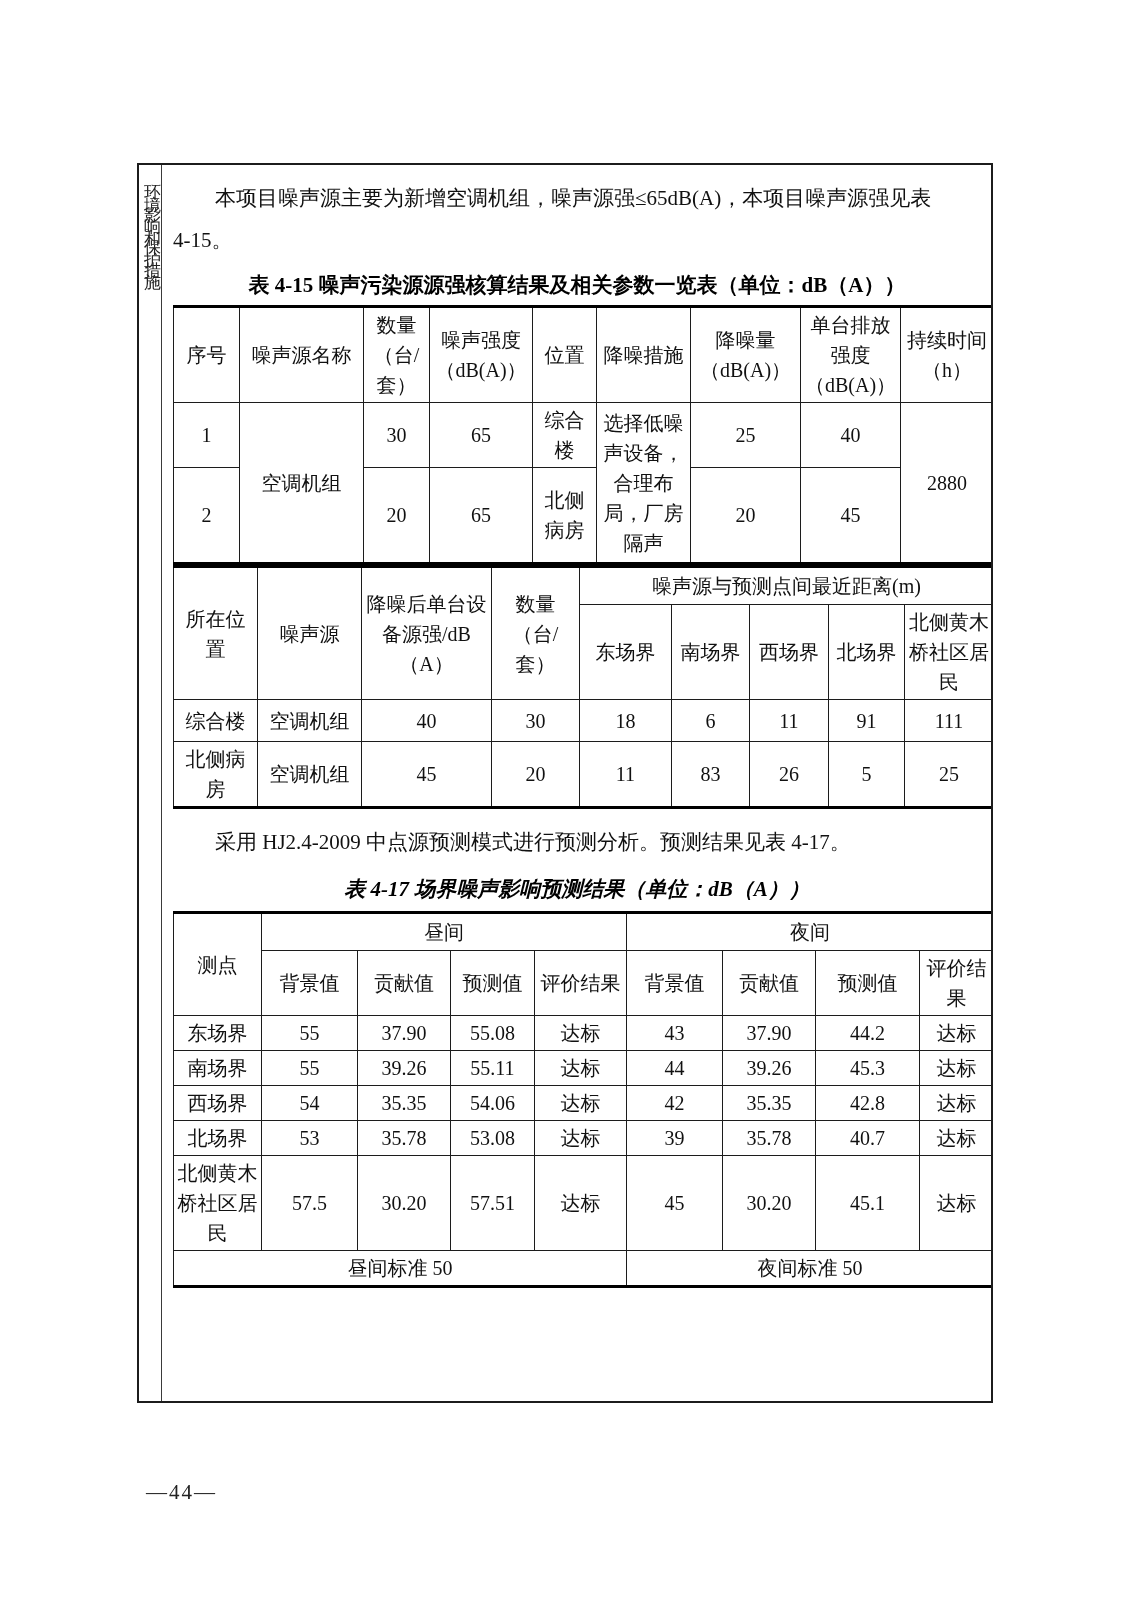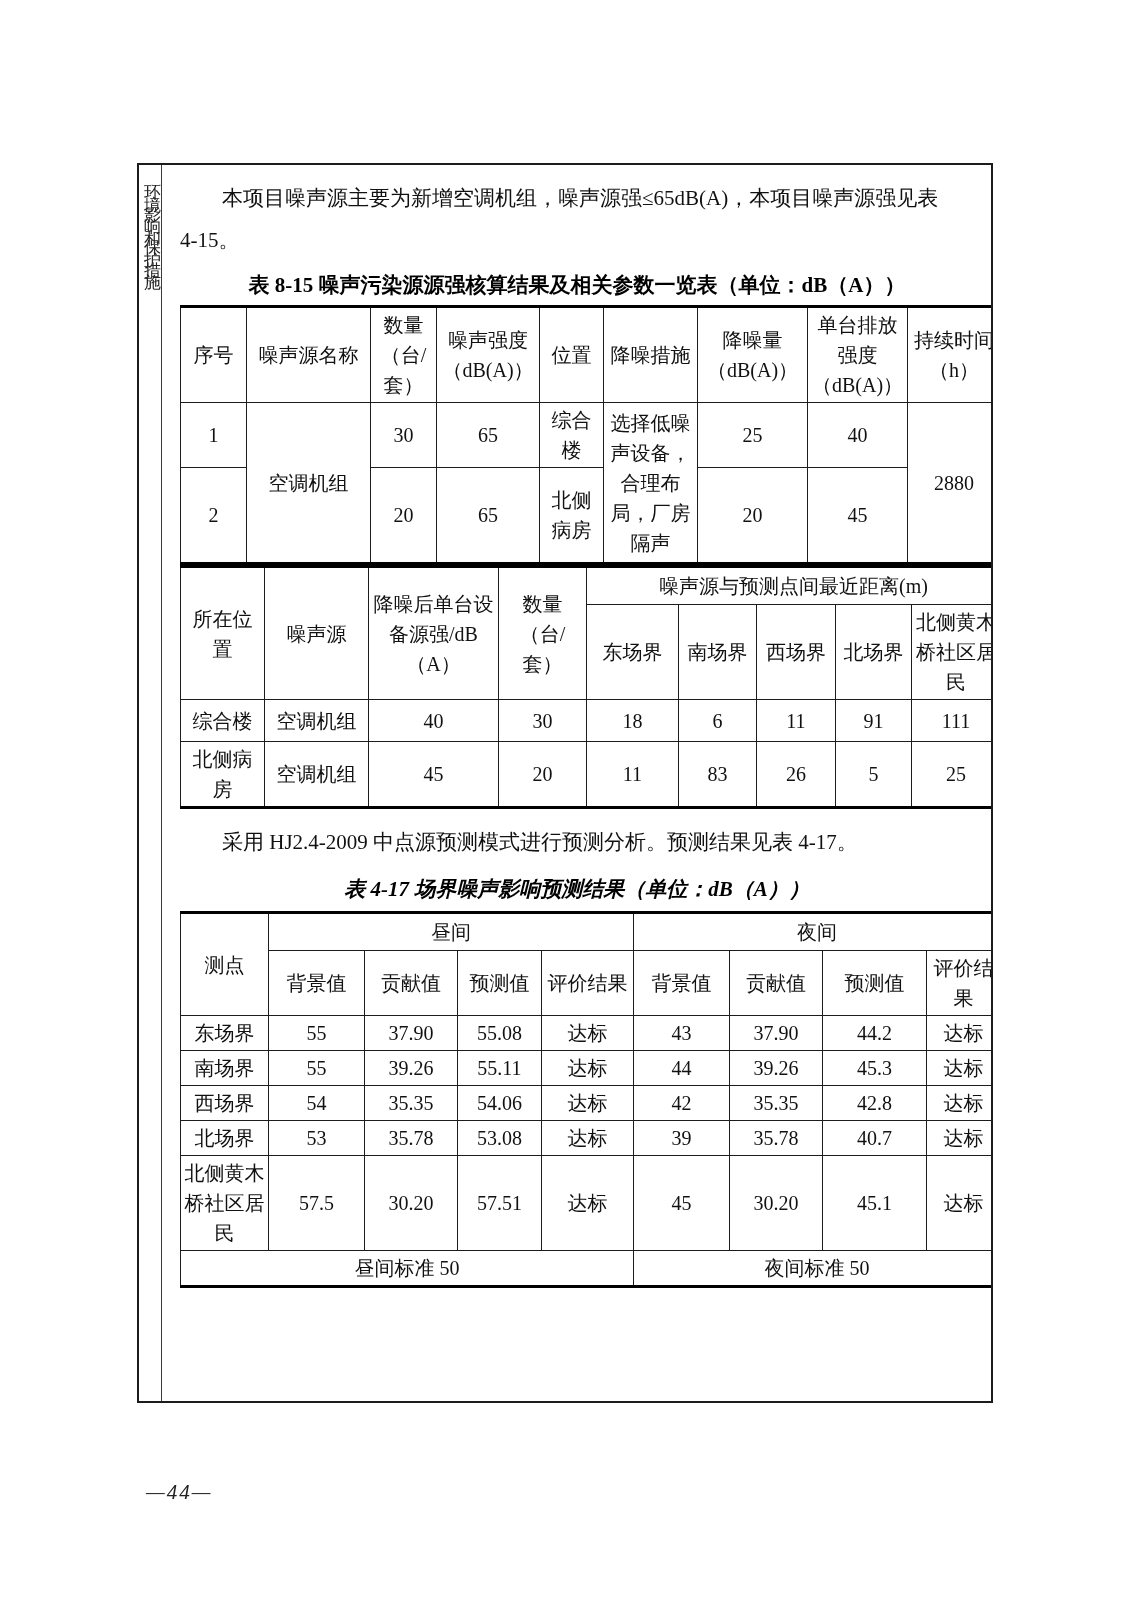--- a/index.html
+++ b/index.html
@@ -19,21 +19,21 @@
     position: absolute; left: 0; top: 0; bottom: 0; width: 23px;
     border-right: 1px solid #3a3a3a;
   }
   .sidebar-label {
     writing-mode: vertical-rl; text-orientation: upright;
     font-size: 17px; letter-spacing: 11px; line-height: 23px;
     margin-top: 6px; margin-left: 2px; color: #222;
   }
   .content {
     position: absolute; left: 24px; top: 0; right: 0; bottom: 0;
-    padding: 0 17px; overflow: hidden;
+    padding: 0 10px; overflow: hidden;
   }
   .para {
     font-size: 21px; line-height: 2.0; text-align: justify;
     text-indent: 2em; white-space: pre-line; color: #111;
   }
   .p-intro { margin-top: 12px; }
   .p-mid   { margin-top: 12px; }
   .tbl-title {
     font-weight: bold; text-align: center; font-size: 21px; color: #000;
   }
@@ -50,38 +50,38 @@
     text-align: center; vertical-align: middle;
     padding: 2px 3px; line-height: 1.5;
     overflow: hidden;
   }
   table.doc { border-top: 3px solid #000; border-bottom: 3px solid #000; }
   table.doc tr:first-child td { border-top: none; }
   table.doc tr:last-child td { border-bottom: none; }
   table.doc td:first-child { border-left-width: 1px; }
   .page-number {
     position: absolute; left: 146px; top: 1480px;
-    font-size: 21px; letter-spacing: 2px; color: #222; font-style: italic;
+    font-size: 21px; letter-spacing: 2px; color: #222;
   }
 </style>
 </head>
 <body>
 
 <div class="frame">
 
   <div class="sidebar">
     <div class="sidebar-label">环境影响和保护措施</div>
   </div>
 
   <div class="content">
 
     <p class="para p-intro">本项目噪声源主要为新增空调机组，噪声源强≤65dB(A)，本项目噪声源强见表
 4-15。</p>
 
-    <div class="tbl-title t15-title">表 8-15 噪声污染源源强核算结果及相关参数一览表（单位：dB（A））</div>
+    <div class="tbl-title t15-title">表 4-15 噪声污染源源强核算结果及相关参数一览表（单位：dB（A））</div>
 
     <table class="doc">
       <colgroup>
         <col style="width:66px">
           <col style="width:124px">
           <col style="width:66px">
         <col style="width:103px">
           <col style="width:64px">
           <col style="width:94px">
         <col style="width:110px">

